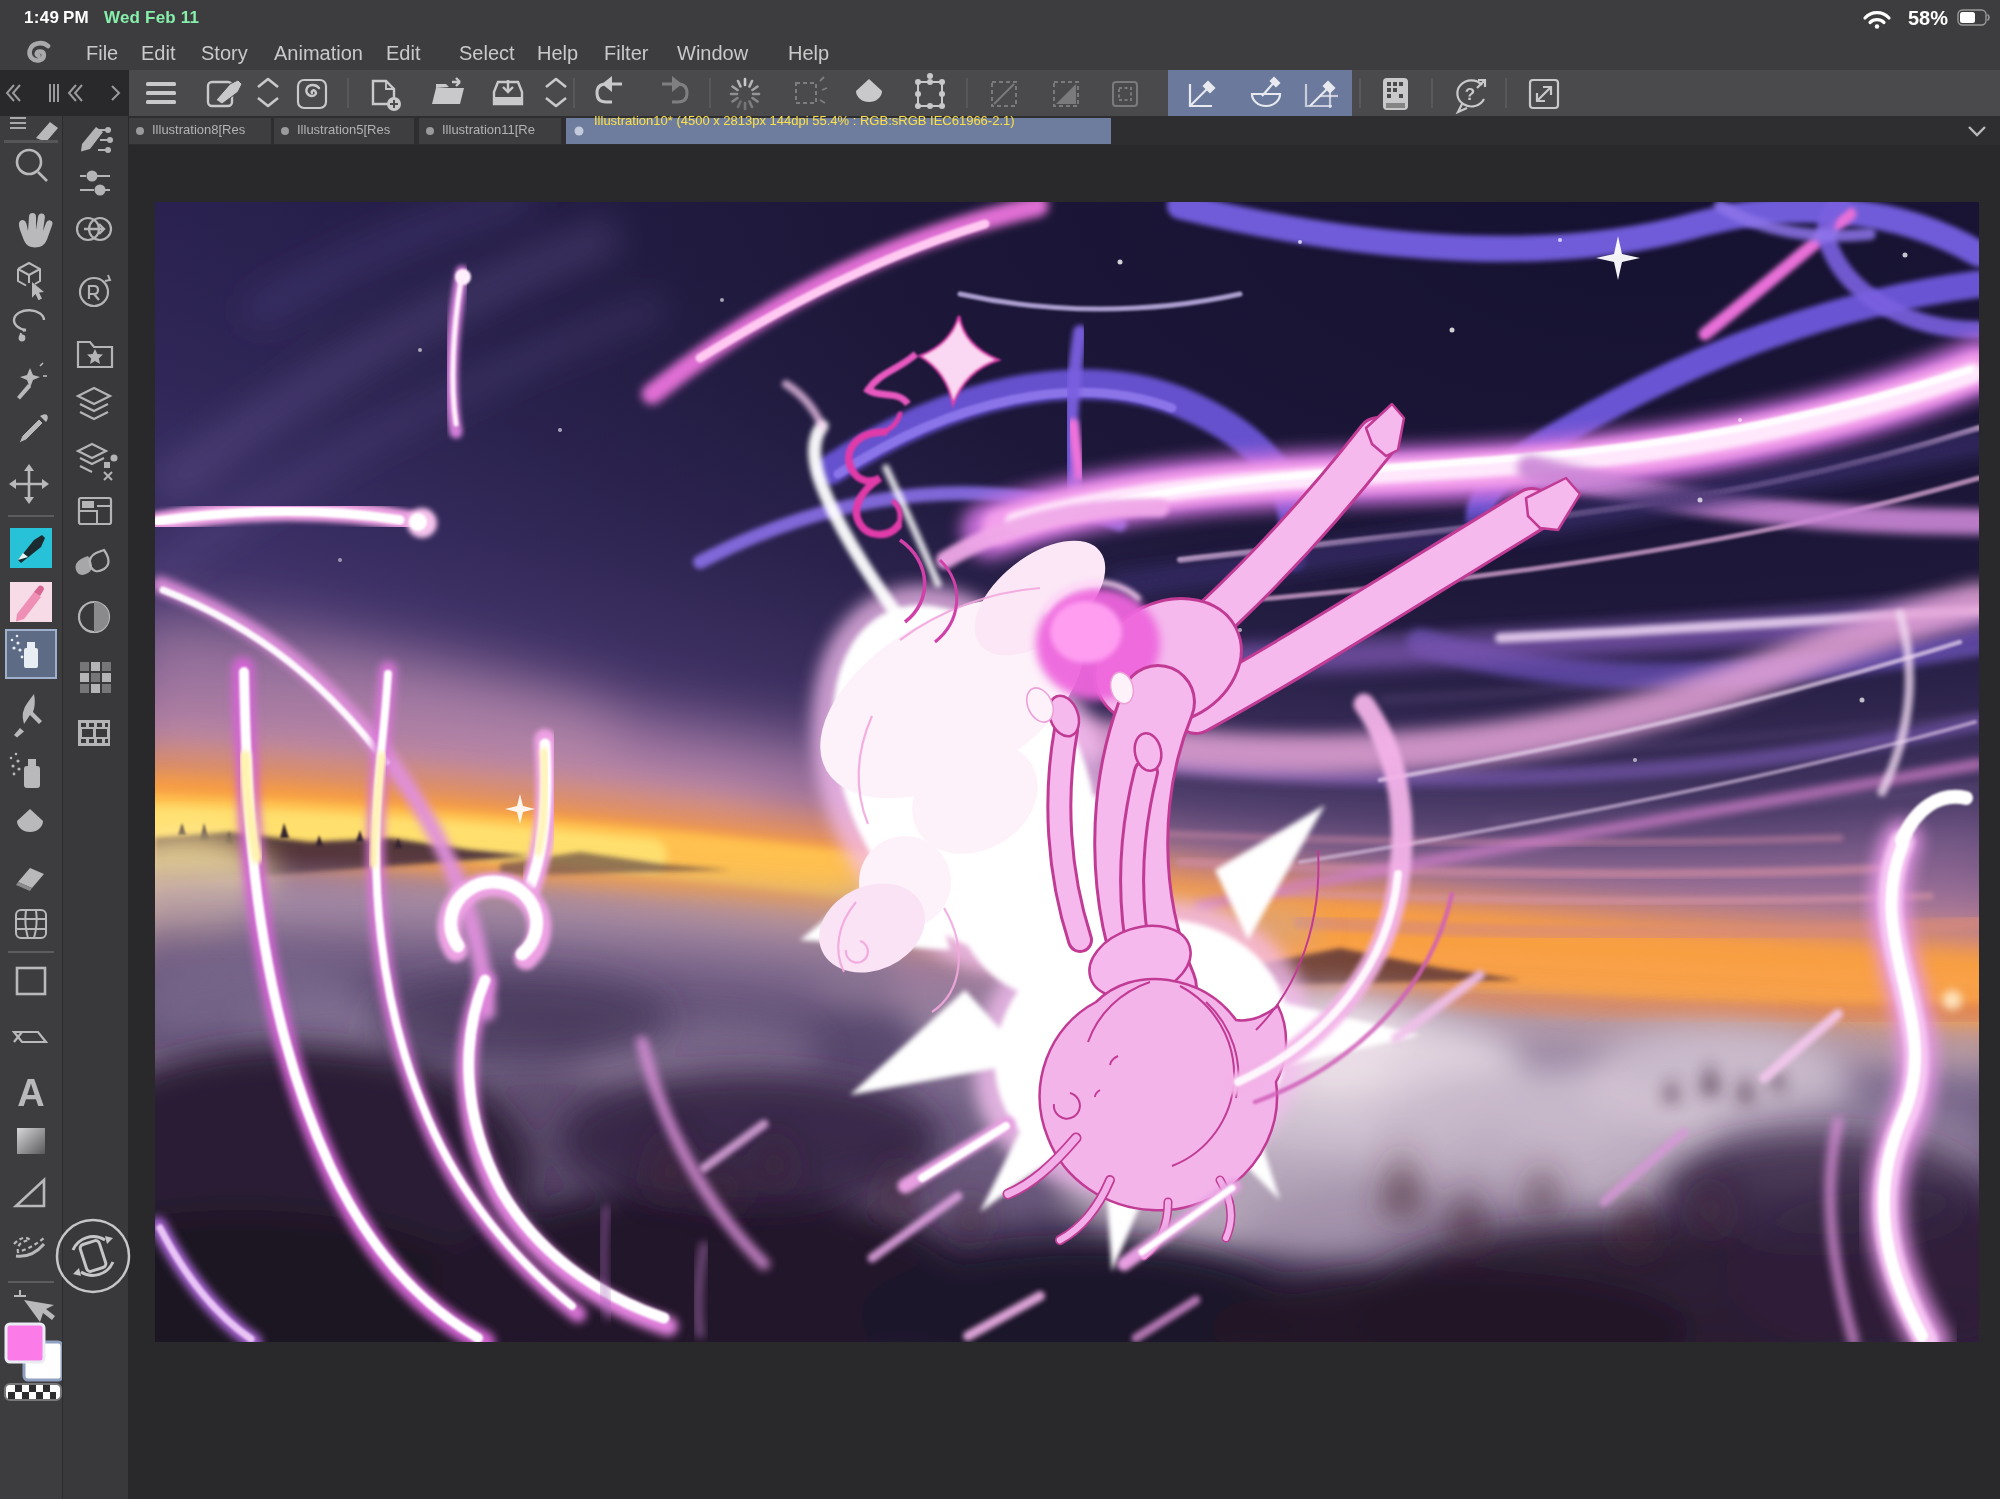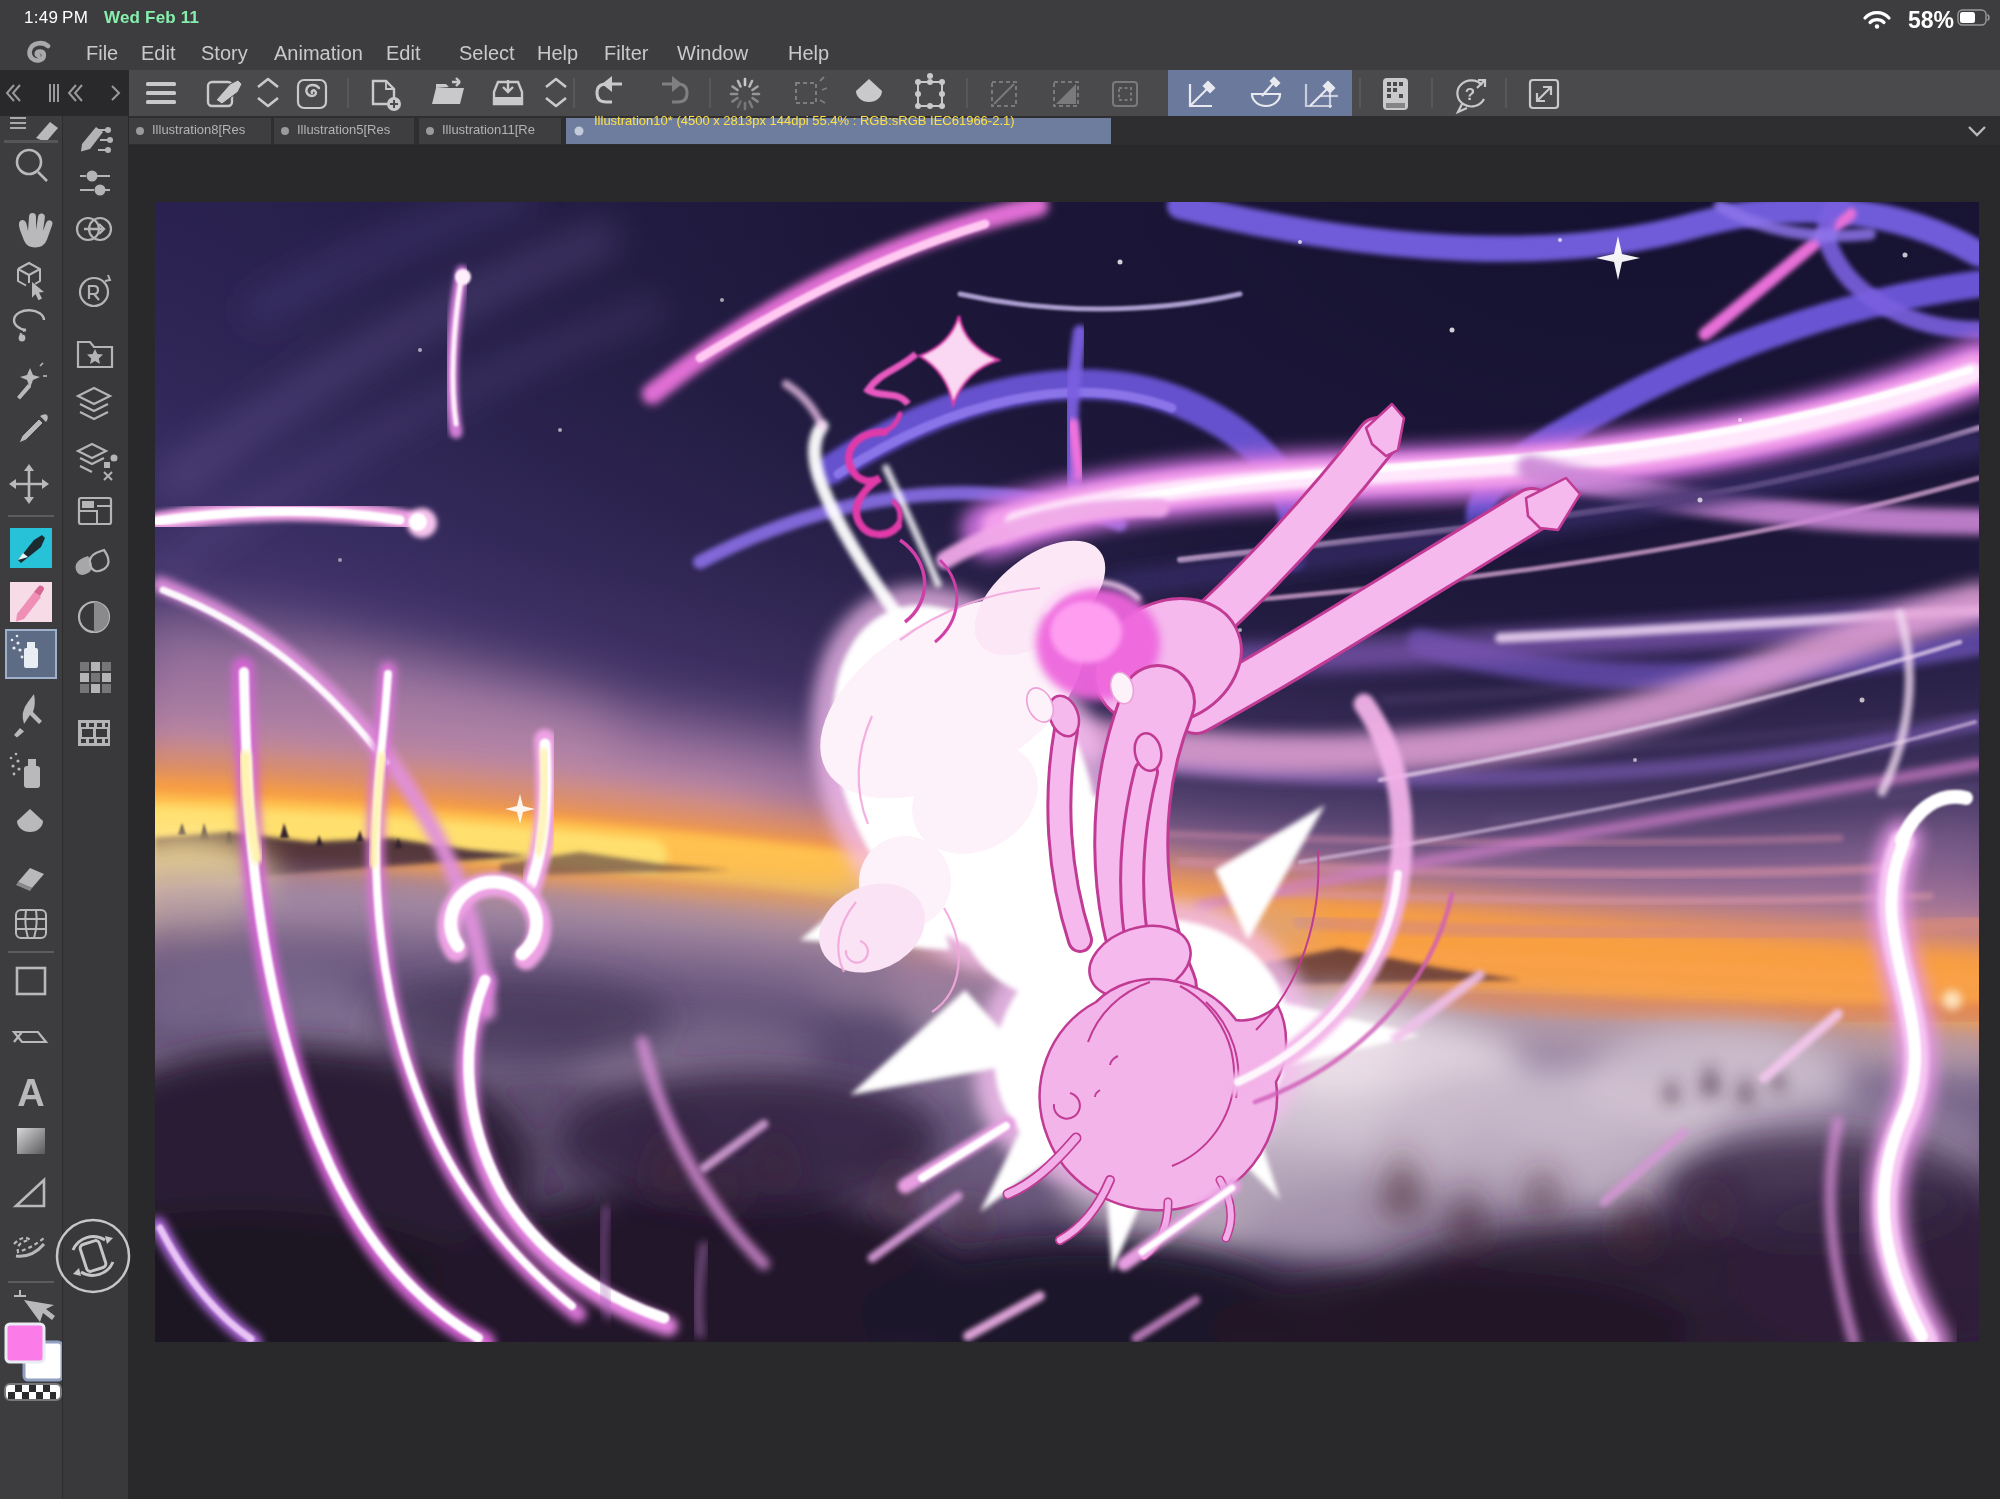--- a/index.html
+++ b/index.html
@@ -3,33 +3,33 @@
 <style>
 html,body{margin:0;padding:0}
 body{width:2000px;height:1499px;position:relative;background:#29292b;font-family:"Liberation Sans",sans-serif;overflow:hidden}
 .abs{position:absolute}
 .mi{position:absolute;top:42px;font-size:20px;color:#c9c9cb}
 .tabtxt{font-size:13px;color:#b3b3b5;white-space:nowrap}
 </style></head>
 <body>
 
 <div class="abs" style="left:0;top:0;width:2000px;height:70px;background:#3d3d3f"></div>
-<div class="abs" style="left:24px;top:8px;font-size:17px;font-weight:400;color:#ffffff;letter-spacing:.3px">1:49 PM</div>
+<div class="abs" style="left:24px;top:8px;font-size:17px;font-weight:700;color:#ffffff;letter-spacing:.3px">1:49 PM</div>
 <div class="abs" style="left:104px;top:8px;font-size:17px;font-weight:700;color:#86efac;letter-spacing:.2px">Wed Feb 11</div>
 <svg class="abs" style="left:1862px;top:6px" width="132" height="24" viewBox="0 0 132 24">
   <g stroke="#fff" fill="none" stroke-linecap="round">
     <path d="M3 12 A 16 16 0 0 1 27 12" stroke-width="3.2"></path>
     <path d="M8 16.5 A 10 10 0 0 1 22 16.5" stroke-width="3.2"></path>
     <circle cx="15" cy="20.5" r="2.2" fill="#fff" stroke="none"></circle>
   </g>
   <rect x="96" y="4" width="28" height="15" rx="4.5" fill="none" stroke="#9a9a9c" stroke-width="1.4"></rect>
   <rect x="98" y="6" width="15" height="11" rx="2.5" fill="#fff"></rect>
   <path d="M125.5 8.5 q3 3 0 6" stroke="#9a9a9c" stroke-width="1.6" fill="none"></path>
 </svg>
-<div class="abs" style="left:1908px;top:7px;font-size:23px;font-weight:600;color:#fff">58%</div>
+<div class="abs" style="left:1908px;top:7px;font-size:20px;font-weight:600;color:#fff">58%</div>
 
 <svg class="abs" style="left:26px;top:40px" width="30" height="28" viewBox="0 0 30 28">
   <path d="M22 6 C 16 1 6 3 4 10 C 2 17 8 22 14 20 C 19 18.5 19 12 14.5 11.5 C 10.5 11 9.5 15 12.5 15.8" fill="none" stroke="#a9a9ab" stroke-width="4.6" stroke-linecap="round"></path>
 </svg>
 <div class="mi" style="left:86px">File</div>
 <div class="mi" style="left:141px">Edit</div>
 <div class="mi" style="left:201px">Story</div>
 <div class="mi" style="left:274px">Animation</div>
 <div class="mi" style="left:386px">Edit</div>
 <div class="mi" style="left:459px">Select</div>

